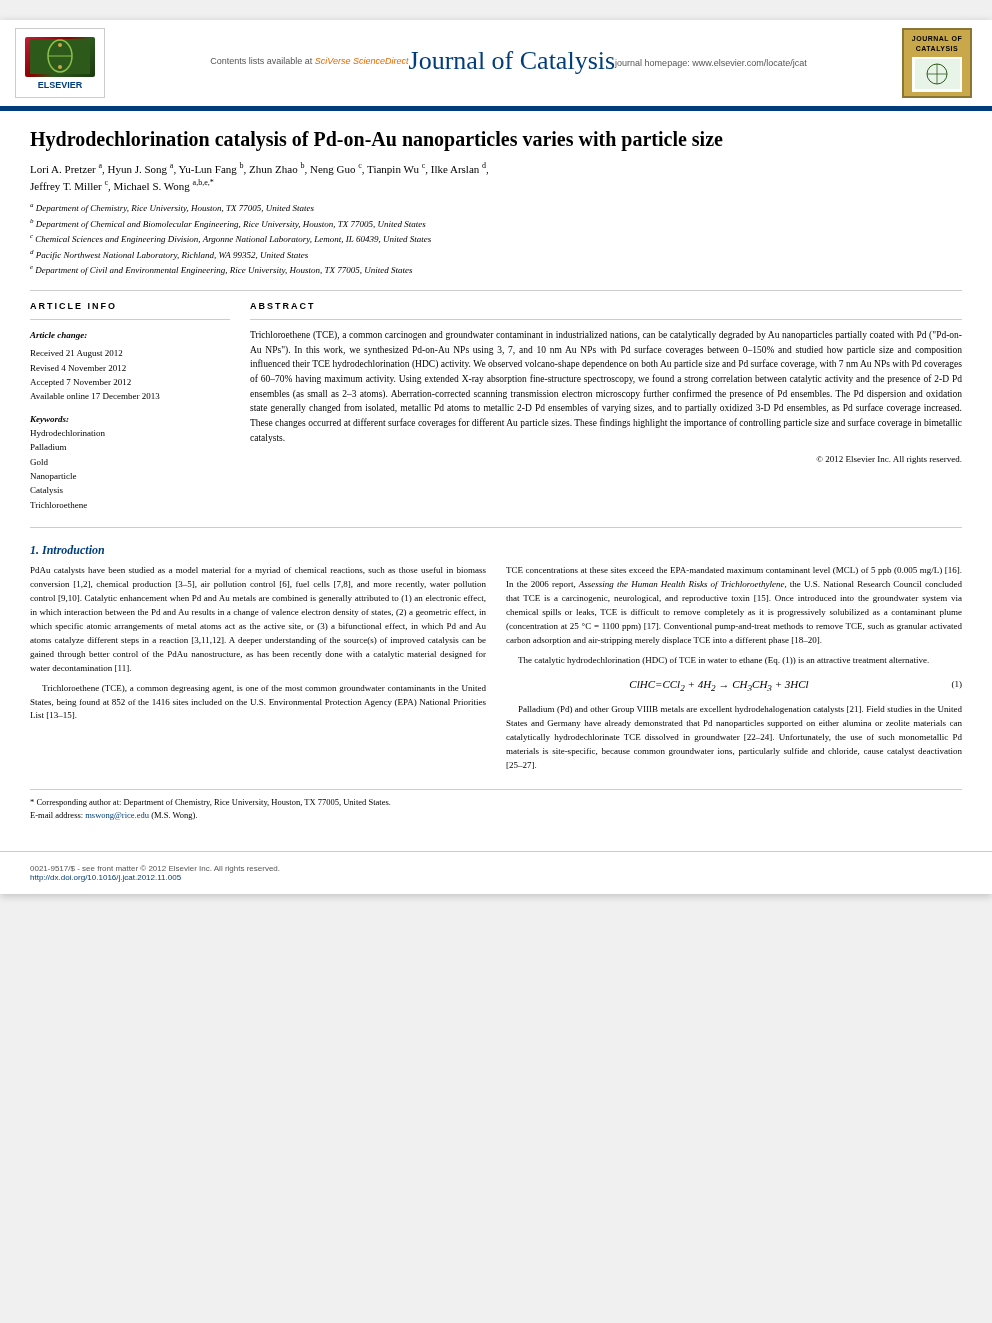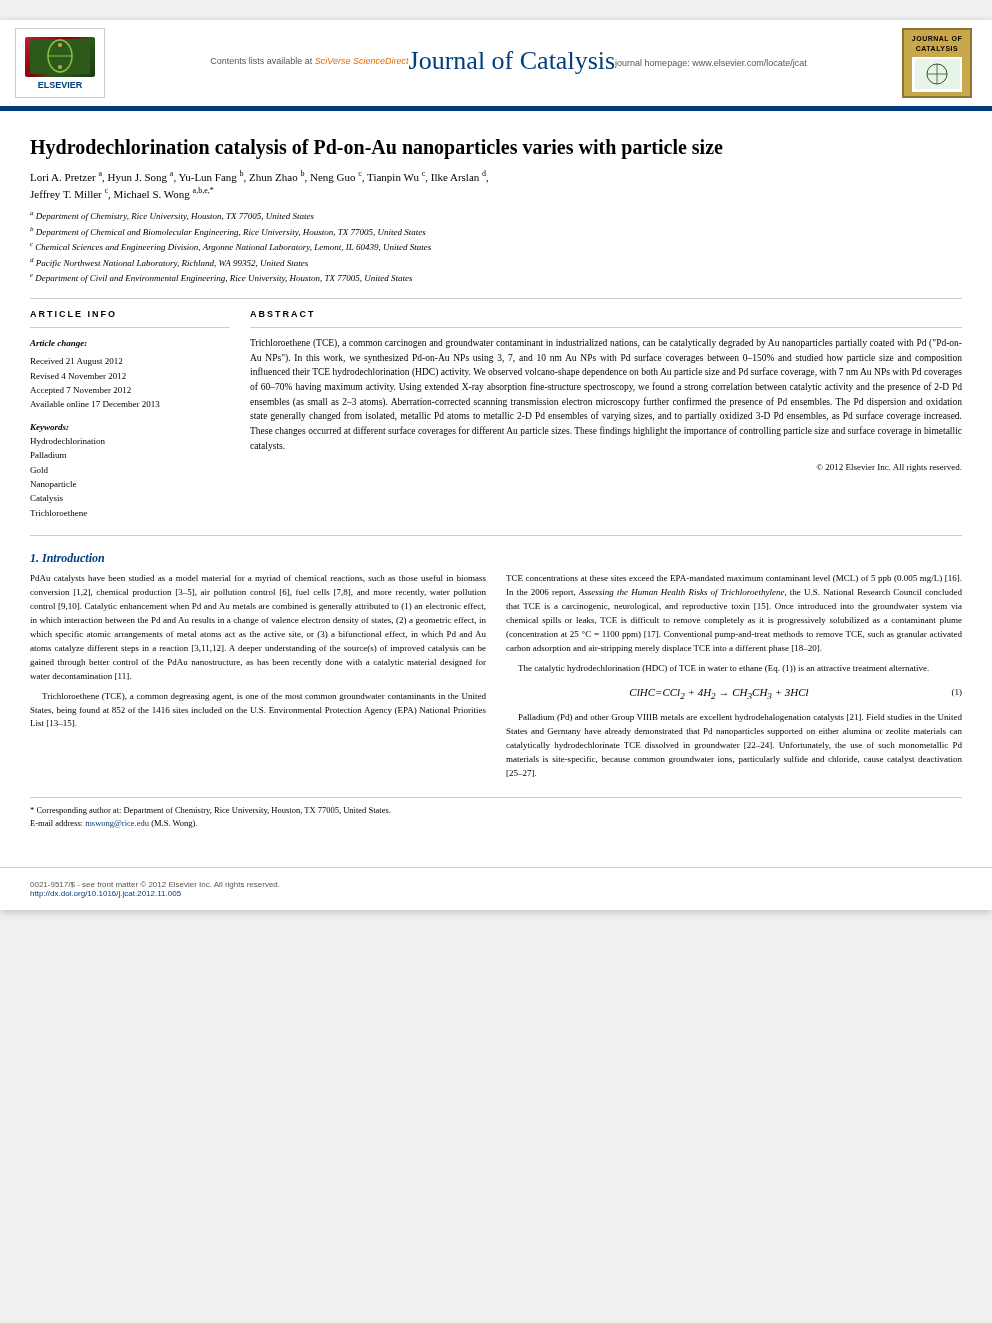--- a/index.html
+++ b/index.html
@@ -112,21 +112,21 @@
       text-align: center;
       padding: 4px;
     }
     .divider-blue {
       height: 3px;
       background: #003d7a;
       margin: 0;
     }
     
     .article-content {
-      padding: 23px 30px;
+      padding: 15px 30px;
     }
     .article-title {
       font-size: 20px;
       font-weight: bold;
       color: #000;
       margin-bottom: 8px;
       line-height: 1.3;
       font-family: 'Times New Roman', serif;
     }
     .authors {

